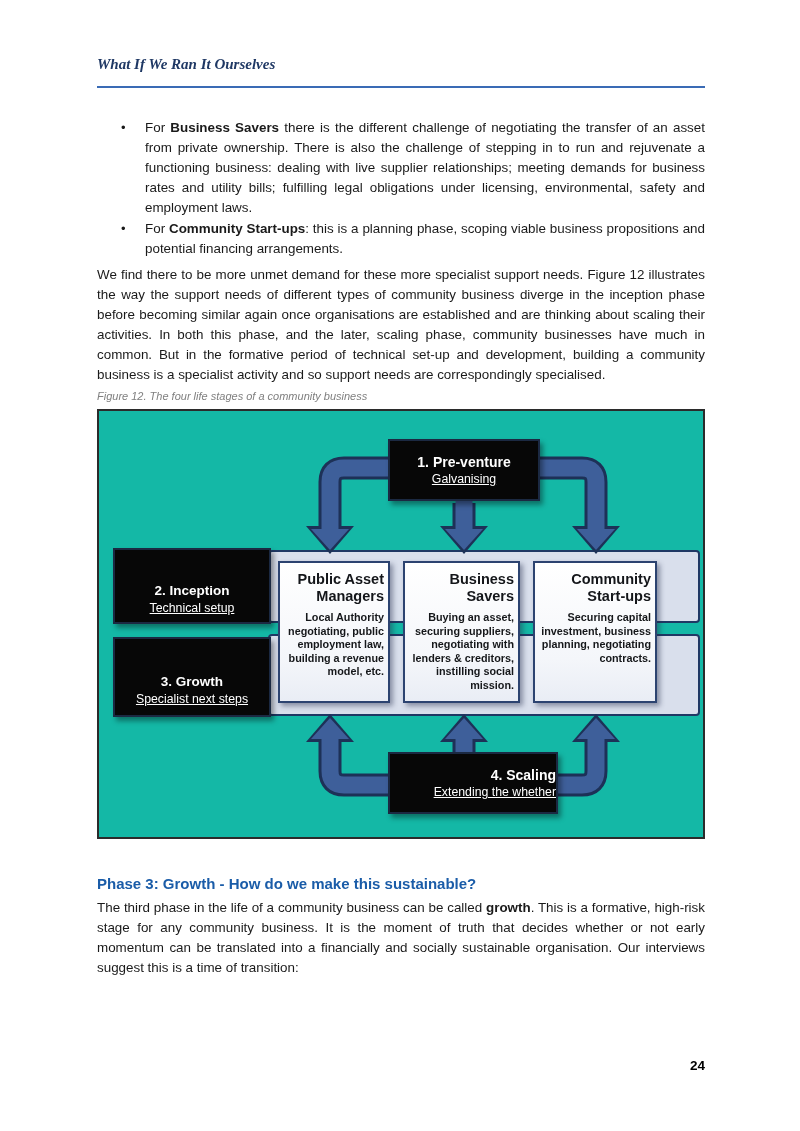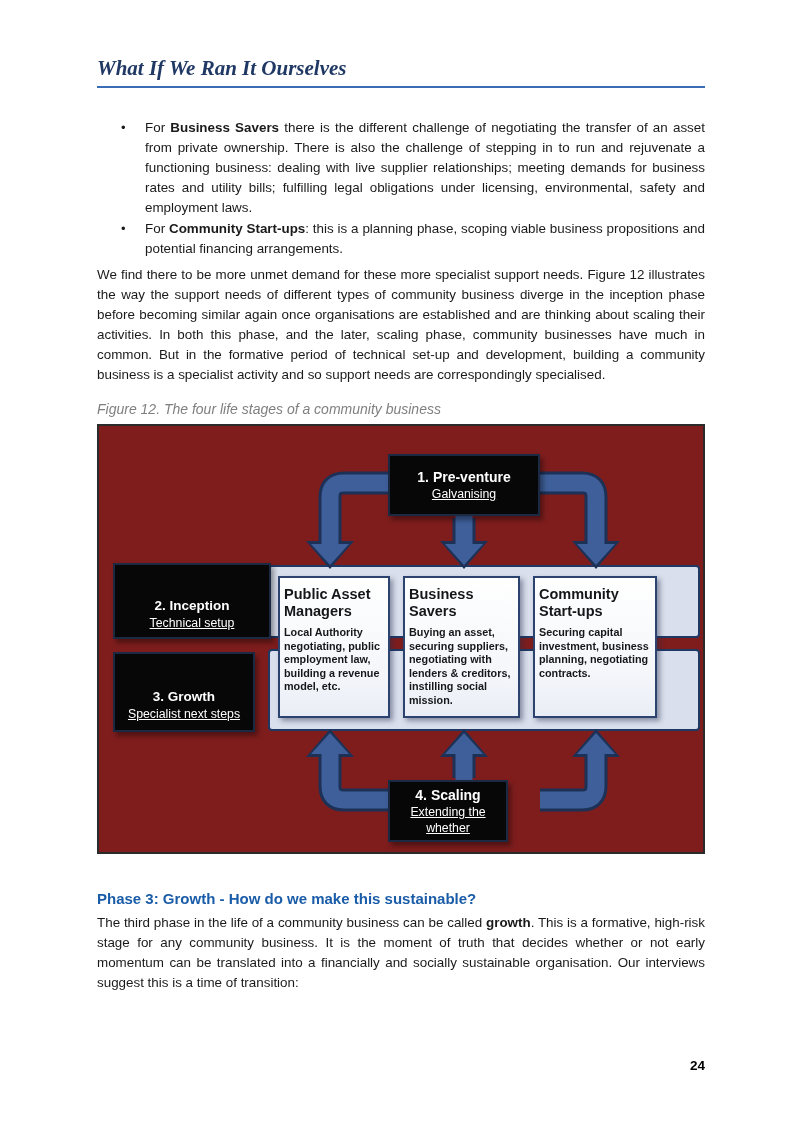--- a/index.html
+++ b/index.html
@@ -16,51 +16,51 @@
     position: absolute;
     left: 97px; top: 0;
     width: 608px;
     padding-top: 56px;
   }
   
   .doc-header {
     font-family: "Liberation Serif", serif;
     font-style: italic;
     font-weight: 600;
-    font-size: 21px;
+    font-size: 15px;
     color: var(--header_navy);
-    padding-bottom: 5px;
+    padding-bottom: 13px;
     border-bottom: 2px solid var(--rule_blue);
   }
   
   .bullets { margin-top: 30px; }
   .bullet { display: flex; margin-bottom: 1px; }
   .bullet .dot {
     width: 48px; flex: 0 0 48px;
     padding-left: 24px;
     font-size: 13px; line-height: 20px;
   }
   .bullet .btext, .para {
     font-size: 13.4px; line-height: 20px;
     text-align: justify;
   }
   .para { margin-top: 6px; }
   .fig-caption {
-    margin-top: 16px;
+    margin-top: 5px;
     font-style: italic;
-    font-size: 14px;
+    font-size: 11px;
     color: var(--caption_gray);
   }
   
   .figure-frame {
     margin-top: 7px;
     position: relative;
     width: 608px; height: 430px;
     border: 2px solid #2b2b2b;
-    background: #7f1d1d;
+    background: #14b8a6;
   }
   .fig-svg { position: absolute; left: 0; top: 0; }
   .band { fill: var(--band_fill); stroke: var(--band_border); stroke-width: 2; }
   .shaft-dark { stroke: var(--arrow_dark); stroke-width: 23; fill: none; }
   .shaft-blue { stroke: var(--arrow); stroke-width: 17; fill: none; }
   .head-dark { fill: var(--arrow_dark); }
   .head-blue { fill: var(--arrow); }
   .black-box {
     position: absolute;
     background: #070707;
@@ -75,21 +75,21 @@
   .black-box .bb-sub { font-size: 12.3px; line-height: 16px; text-decoration: underline; }
   .side-bar .bb-title { font-size: 13.5px; margin-top: 25px; }
   .white-box {
     position: absolute;
     top: 150px; height: 142px;
     background: linear-gradient(180deg, #ffffff 0%, #f4f6fa 70%, #e9edf5 100%);
     border: 2px solid var(--white_box_border);
     box-shadow: 3px 3px 5px rgba(35,45,75,0.45);
     display: flex; flex-direction: column;
     align-items: center; justify-content: flex-start;
-    text-align: left;
+    text-align: right;
     padding: 8px 4px 4px 4px;
   }
   .white-box .wb-title { font-weight: bold; font-size: 14.5px; line-height: 17px; color: #14161a; margin-bottom: 6px; }
   .white-box .wb-body { font-size: 10.8px; line-height: 13.5px; color: #15171a; font-weight: 600; }
   
   .section-heading {
     margin-top: 36px;
     font-size: 15px;
     font-weight: bold;
     color: var(--heading_blue);
@@ -174,26 +174,26 @@
     <div class="black-box" style="left:289px; top:28px; width:152px; height:62px;">
       <div class="bb-title">1. Pre-venture</div>
       <div class="bb-sub">Galvanising</div>
     </div>
 
     <div class="black-box side-bar" style="left:14px; top:137px; width:158px; height:76px;">
       <div class="bb-title">2. Inception</div>
       <div class="bb-sub">Technical setup</div>
     </div>
 
-    <div class="black-box side-bar" style="left:14px; top:226px; width:142px; height:80px;">
+    <div class="black-box side-bar" style="left:14px; top:226px; width:158px; height:80px;">
       <div class="bb-title">3. Growth</div>
       <div class="bb-sub" style="width:118px;">Specialist next steps</div>
     </div>
 
-    <div class="black-box" style="left:289px; top:354px; width:120px; height:62px;">
+    <div class="black-box" style="left:289px; top:341px; width:170px; height:62px;align-items:flex-end;">
       <div class="bb-title">4. Scaling</div>
       <div class="bb-sub">Extending the whether</div>
     </div>
 
     <div class="white-box" style="left:179px; width:112px;">
       <div class="wb-title">Public Asset Managers</div>
       <div class="wb-body">Local Authority negotiating, public employment law, building a revenue model, etc.</div>
     </div>
 
     <div class="white-box" style="left:304px; width:117px;">

